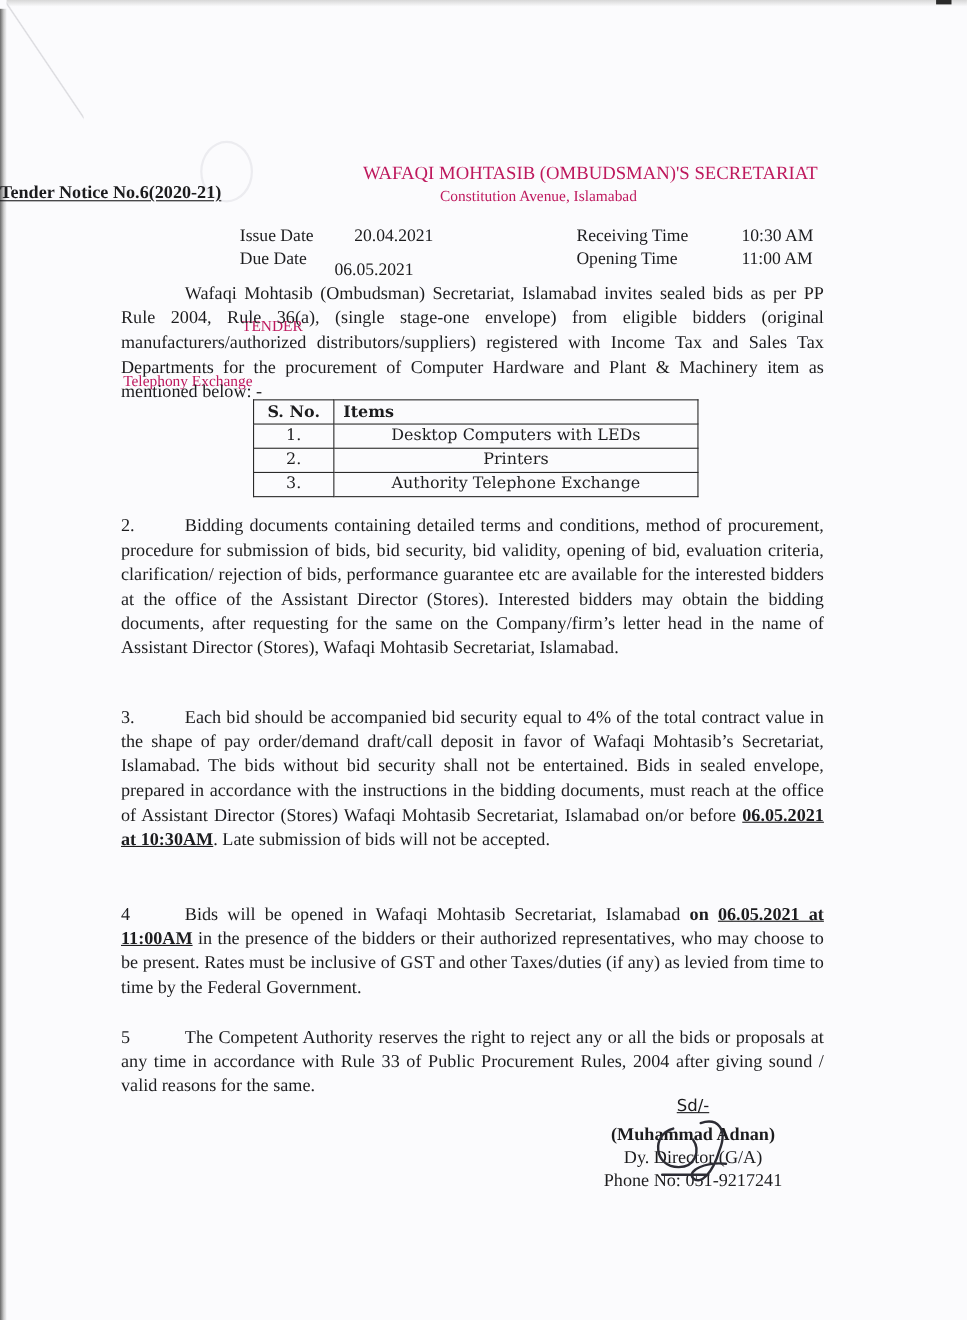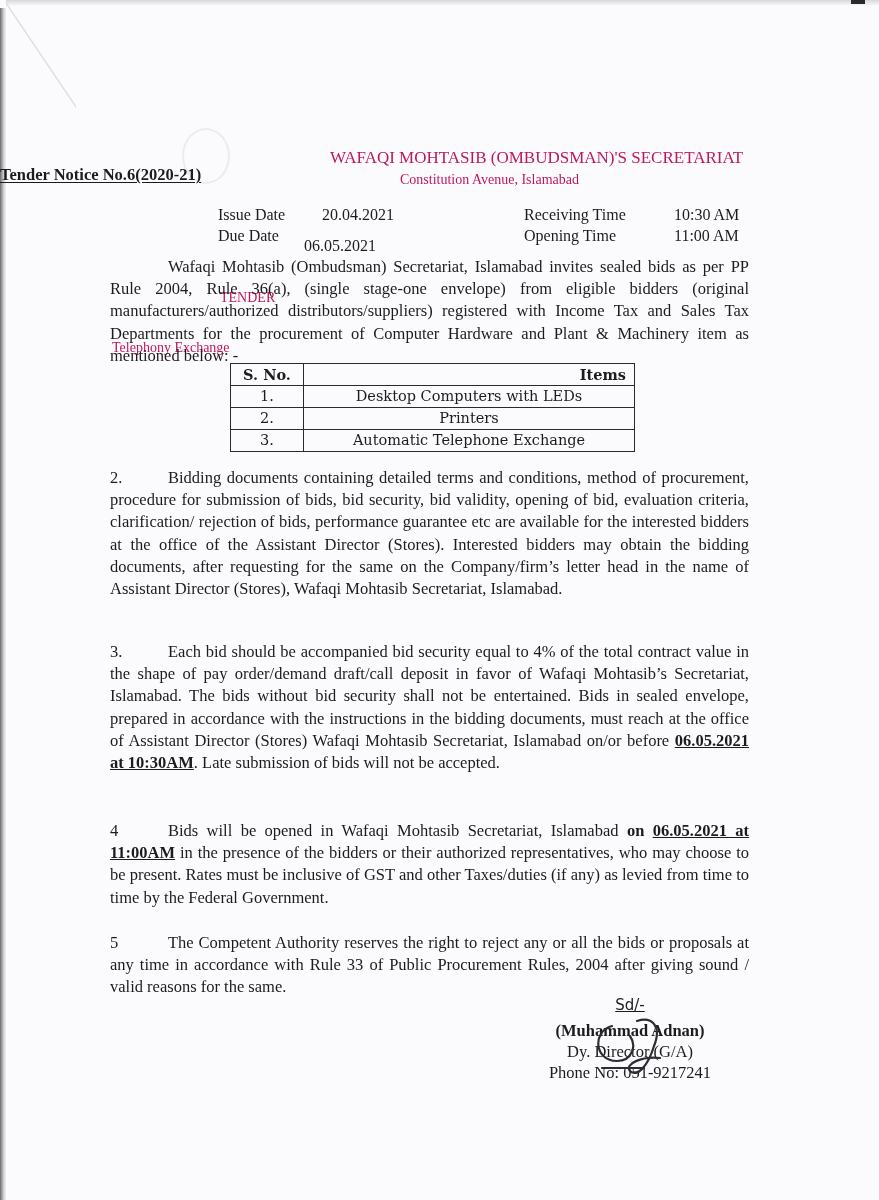--- a/index.html
+++ b/index.html
@@ -62,21 +62,21 @@
   .items-table {
     position: absolute; left: 230px; top: 363px; border-collapse: collapse;
     font-family: "DejaVu Serif", serif; font-size: 14.5px;
   }
   .items-table th, .items-table td {
     border: 1.2px solid #2a2a2a; padding: 0 8px; height: 21px; line-height: 21px;
   }
   .items-table th { font-weight: bold; }
   .col-sno { width: 56px; text-align: center; }
   .col-item { width: 314px; text-align: center; }
-  .items-table th.col-item { text-align: right; margin-top: 44px; }
+  .items-table th.col-item { text-align: left; margin-top: 44px; }
 
   .sig-block {
     position: absolute; left: 500px; top: 996px; width: 260px;
     font-family: "Liberation Serif", serif; font-size: 16.5px; text-align: center;
   }
   .sig-sd { font-family: "DejaVu Sans", sans-serif; font-size: 15px; margin-bottom: 6px; text-decoration: underline; }
   .sig-name { font-weight: bold; line-height: 21px; }
   .sig-line { line-height: 21px; }
   .signature-scribble { position: absolute; left: 82px; top: 20px; width: 100px; height: 70px; }
 </style>
@@ -119,21 +119,21 @@
       <tr>
         <td class="col-sno">1.</td>
         <td class="col-item">Desktop Computers with LEDs</td>
       </tr>
       <tr>
         <td class="col-sno">2.</td>
         <td class="col-item">Printers</td>
       </tr>
       <tr>
         <td class="col-sno">3.</td>
-        <td class="col-item">Automatic Telephone Exchange</td>
+        <td class="col-item">Authority Telephone Exchange</td>
       </tr>
     </tbody>
   </table>
 
   <div class="para" style="top:467px;"><span class="num-tab">2.</span><span>Bidding documents containing detailed terms and conditions, method of procurement, procedure for submission of bids, bid security, bid validity, opening of bid, evaluation criteria, clarification/ rejection of bids, performance guarantee etc are available for the interested bidders at the office of the Assistant Director (Stores). Interested bidders may obtain the bidding documents, after requesting for the same on the Company/firm’s letter head in the name of Assistant Director (Stores), Wafaqi Mohtasib Secretariat, Islamabad.</span></div>
 
   <div class="para" style="top:641px;"><span class="num-tab">3.</span><span>Each bid should be accompanied bid security equal to 4% of the total contract value in the shape of pay order/demand draft/call deposit in favor of Wafaqi Mohtasib’s Secretariat, Islamabad. The bids without bid security shall not be entertained. Bids in sealed envelope, prepared in accordance with the instructions in the bidding documents, must reach at the office of Assistant Director (Stores) Wafaqi Mohtasib Secretariat, Islamabad on/or before</span> <span class="bold-u">06.05.2021 at 10:30AM</span><span>. Late submission of bids will not be accepted.</span></div>
 
   <div class="para" style="top:820px;"><span class="num-tab">4</span><span>Bids will be opened in Wafaqi Mohtasib Secretariat, Islamabad</span> <span class="bold">on</span> <span class="bold-u">06.05.2021 at 11:00AM</span><span> in the presence of the bidders or their authorized representatives, who may choose to be present. Rates must be inclusive of GST and other Taxes/duties (if any) as levied from time to time by the Federal Government.</span></div>
 

